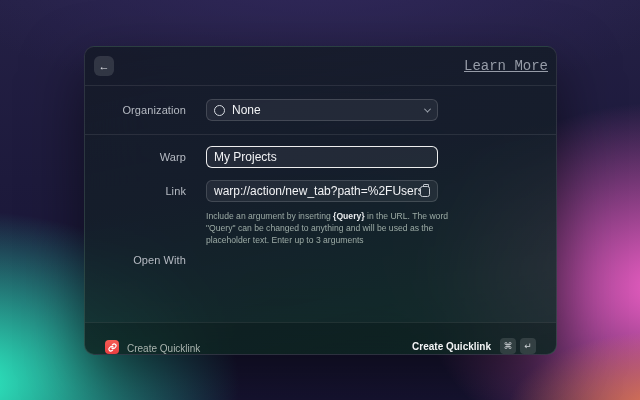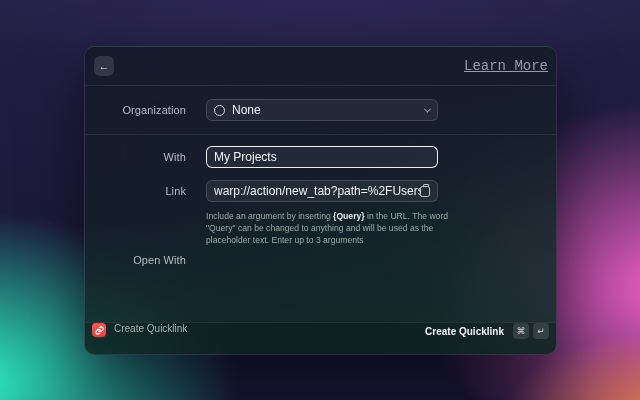--- a/index.html
+++ b/index.html
@@ -102,21 +102,21 @@
     margin-left:121px; width:252px;
     font-size:8.6px; line-height:12.2px; color:#9caba5;
   }
   .help .q { color:#e9ecee; font-weight:bold; }
   
   .footer {
     margin-top:auto; flex:0 0 32px; height:32px;
     border-top:1px solid rgba(255,255,255,.08);
     background:rgba(0,0,0,.17);
     border-radius:0 0 10px 10px;
-    display:flex; align-items:flex-start; padding:0 7px;
+    display:flex; align-items:flex-end; padding:0 20px;
   }
   .ql-icon {
     width:14px; height:14px; border-radius:4px;
     background:linear-gradient(180deg,#f65c54 0%, #ea3e41 100%);
     display:flex; align-items:center; justify-content:center;
     margin-right:8px;
   }
   .footer-app { color:#a9b3ae; font-size:10px; }
   .footer-right { margin-left:auto; display:flex; align-items:center; gap:4px; }
   .footer-action { color:#f4f5f6; font-size:10px; font-weight:bold; margin-right:5px; }
@@ -147,21 +147,21 @@
     <div class="field">
       <span class="circle-icon"></span>
       <span class="value">None</span>
       <span class="chevron"></span>
     </div>
   </div>
 
   <div class="divider div2"></div>
 
   <div class="row row-name">
-    <div class="label-col">With</div>
+    <div class="label-col">Warp</div>
     <div class="field focused">
       <span class="value">My Projects</span>
     </div>
   </div>
 
   <div class="row row-link">
     <div class="label-col">Link</div>
     <div class="field">
       <span class="value">warp://action/new_tab?path=%2FUsers%2Fjoetanr</span>
       <span class="copy-icon"></span>

